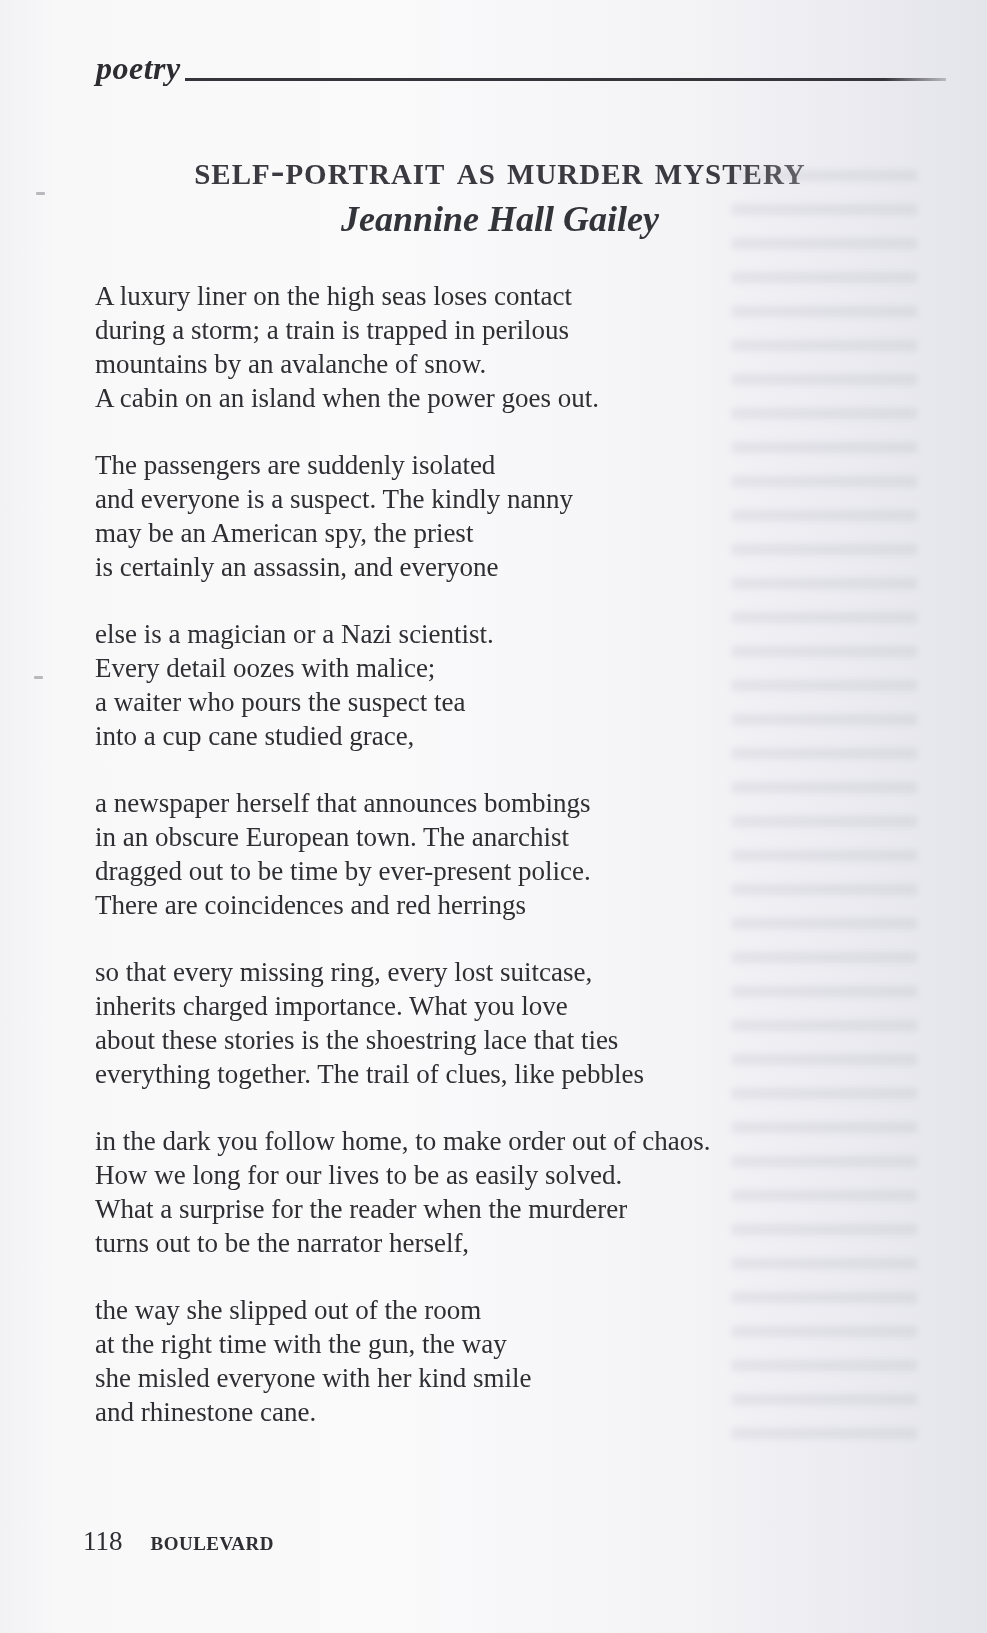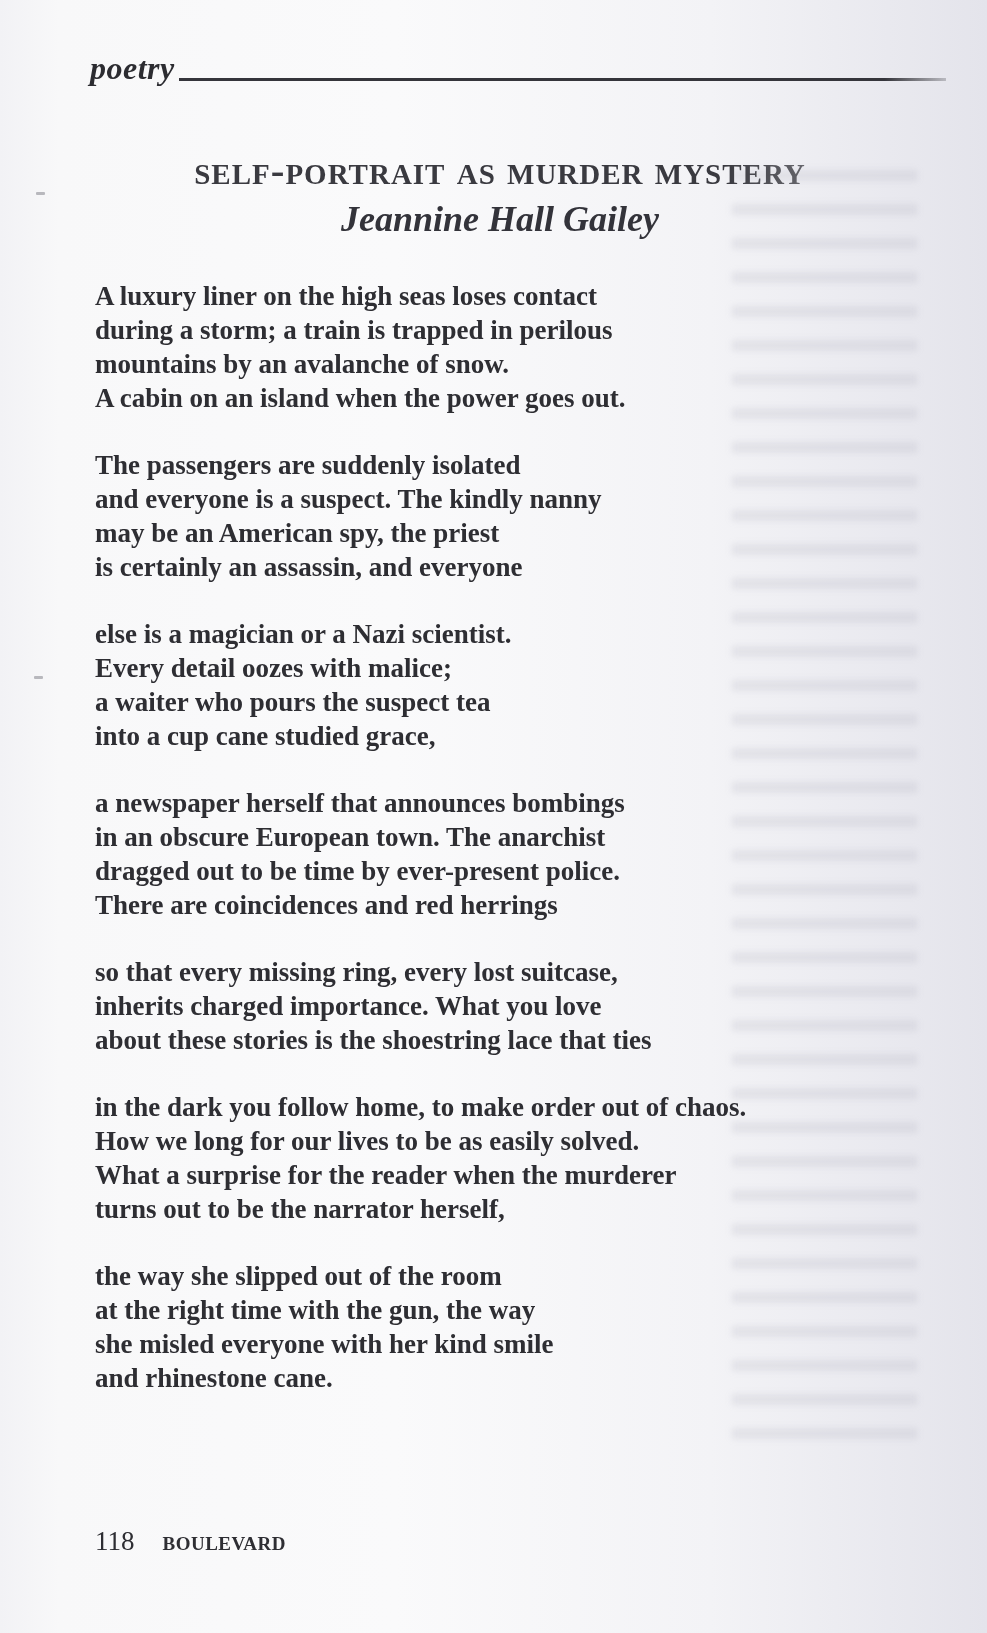--- a/index.html
+++ b/index.html
@@ -62,20 +62,21 @@
     align-items: flex-end;
   }
   .section-label {
     font-style: italic;
     font-weight: bold;
     font-size: 32px;
     line-height: 1;
     letter-spacing: 0.5px;
     color: #2c2c31;
     padding-right: 4px;
+    margin-left: 6px;
   }
   .header-rule {
     flex: 1;
     height: 3px;
     background: linear-gradient(to right, #35353b 92%, rgba(53,53,59,0.25) 100%);
     margin-bottom: 3px;
   }
 
   .title {
     position: absolute;
@@ -106,34 +107,33 @@
     color: #33333a;
   }
 
   .poem {
     position: absolute;
     top: 279px;
     left: 95px;
     width: 720px;
     font-size: 27px;
     color: #2e2e33;
-    font-weight: bold;
   }
   .stanza {
     margin: 0 0 33px 0;
   }
   .poem-line {
     line-height: 34px;
     white-space: nowrap;
   }
 
   .footer {
     position: absolute;
     top: 1499px;
-    left: 95px;
+    left: 83px;
     display: flex;
     align-items: baseline;
     gap: 28px;
     font-size: 27px;
     color: #2e2e33;
   }
   .journal-name {
     font-weight: bold;
     font-variant: small-caps;
     text-transform: lowercase;
@@ -181,20 +181,21 @@
       <div class="stanza">
         <div class="poem-line">a newspaper herself that announces bombings</div>
         <div class="poem-line">in an obscure European town. The anarchist</div>
         <div class="poem-line">dragged out to be time by ever-present police.</div>
         <div class="poem-line">There are coincidences and red herrings</div>
       </div>
       <div class="stanza">
         <div class="poem-line">so that every missing ring, every lost suitcase,</div>
         <div class="poem-line">inherits charged importance. What you love</div>
         <div class="poem-line">about these stories is the shoestring lace that ties</div>
+        <div class="poem-line">everything together. The trail of clues, like pebbles</div>
       </div>
       <div class="stanza">
         <div class="poem-line">in the dark you follow home, to make order out of chaos.</div>
         <div class="poem-line">How we long for our lives to be as easily solved.</div>
         <div class="poem-line">What a surprise for the reader when the murderer</div>
         <div class="poem-line">turns out to be the narrator herself,</div>
       </div>
       <div class="stanza">
         <div class="poem-line">the way she slipped out of the room</div>
         <div class="poem-line">at the right time with the gun, the way</div>

